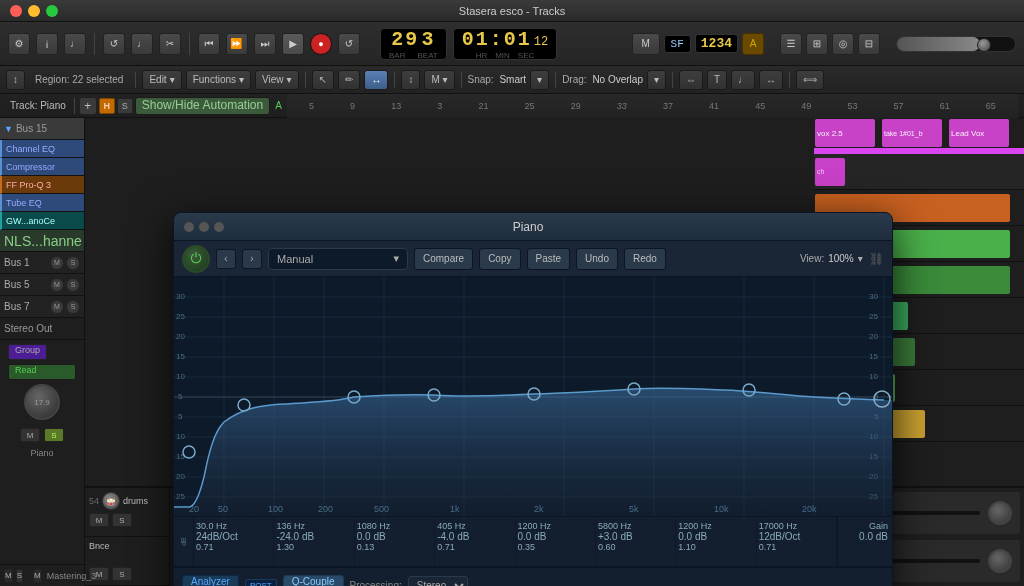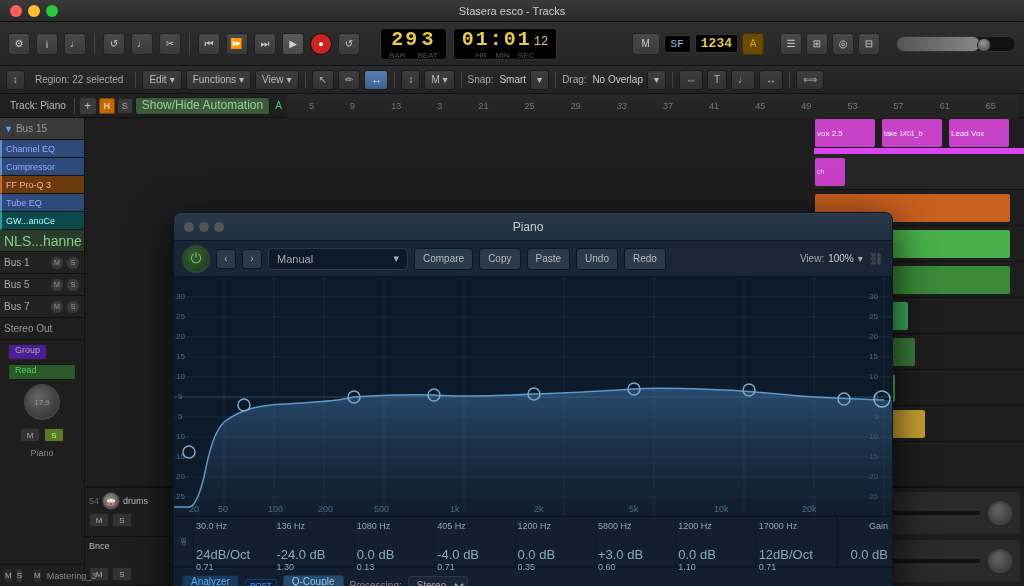--- a/index.html
+++ b/index.html
@@ -75,21 +75,21 @@
     .eq-preset { flex: 1; height: 22px; background: #0d1a2a; border: 1px solid #2a3a4a; border-radius: 4px; padding: 0 8px; color: #aaa; font-size: 11px; display: flex; align-items: center; justify-content: space-between; cursor: pointer; }
     .nav-btn { width: 20px; height: 20px; background: #2a3a4a; border: 1px solid #0a1525; border-radius: 3px; color: #aaa; display: flex; align-items: center; justify-content: center; cursor: pointer; font-size: 10px; }
     .eq-btn { height: 22px; padding: 0 8px; background: #2a3a4a; border: 1px solid #0a1525; border-radius: 3px; color: #bbb; font-size: 10px; cursor: pointer; display: flex; align-items: center; }
     .view-display { color: #aaa; font-size: 10px; display: flex; align-items: center; gap: 4px; }
     .link-icon { color: #666; font-size: 12px; cursor: pointer; }
 
     
     .eq-graph { position: relative; height: 240px; background: #0d1a2a; border-bottom: 1px solid #0a1525; overflow: hidden; }
     .eq-freq-col { flex: 1; font-size: 9px; color: #7a9ab0; }
     .eq-freq-val { color: #8ab; font-size: 9px; }
-    .eq-freq-db { color: #8ab; font-size: 13px; margin-top: 16px; }
+    .eq-freq-db { color: #8ab; font-size: 10px; }
     .eq-freq-q { color: #8ab; font-size: 9px; }
 
     
     .eq-footer { height: 36px; background: #131f2f; display: flex; align-items: center; padding: 0 8px; gap: 6px; border-top: 1px solid #0a1525; }
     .analyzer-btn { height: 22px; padding: 0 8px; background: #1a3a5a; border: 1px solid #0a2a4a; border-radius: 3px; color: #5af; font-size: 10px; cursor: pointer; }
     .post-badge { height: 14px; padding: 0 4px; background: #0a2040; border: 1px solid #1a3a5a; border-radius: 2px; color: #5af; font-size: 8px; display: flex; align-items: center; }
     .qcouple-btn { height: 22px; padding: 0 8px; background: #2a4a6a; border: 1px solid #1a3a5a; border-radius: 3px; color: #8cf; font-size: 10px; cursor: pointer; }
     .processing-label { color: #888; font-size: 10px; }
     .processing-select { height: 20px; background: #1a2535; border: 1px solid #2a3a4a; border-radius: 3px; color: #aaa; font-size: 10px; padding: 0 4px; }
 

